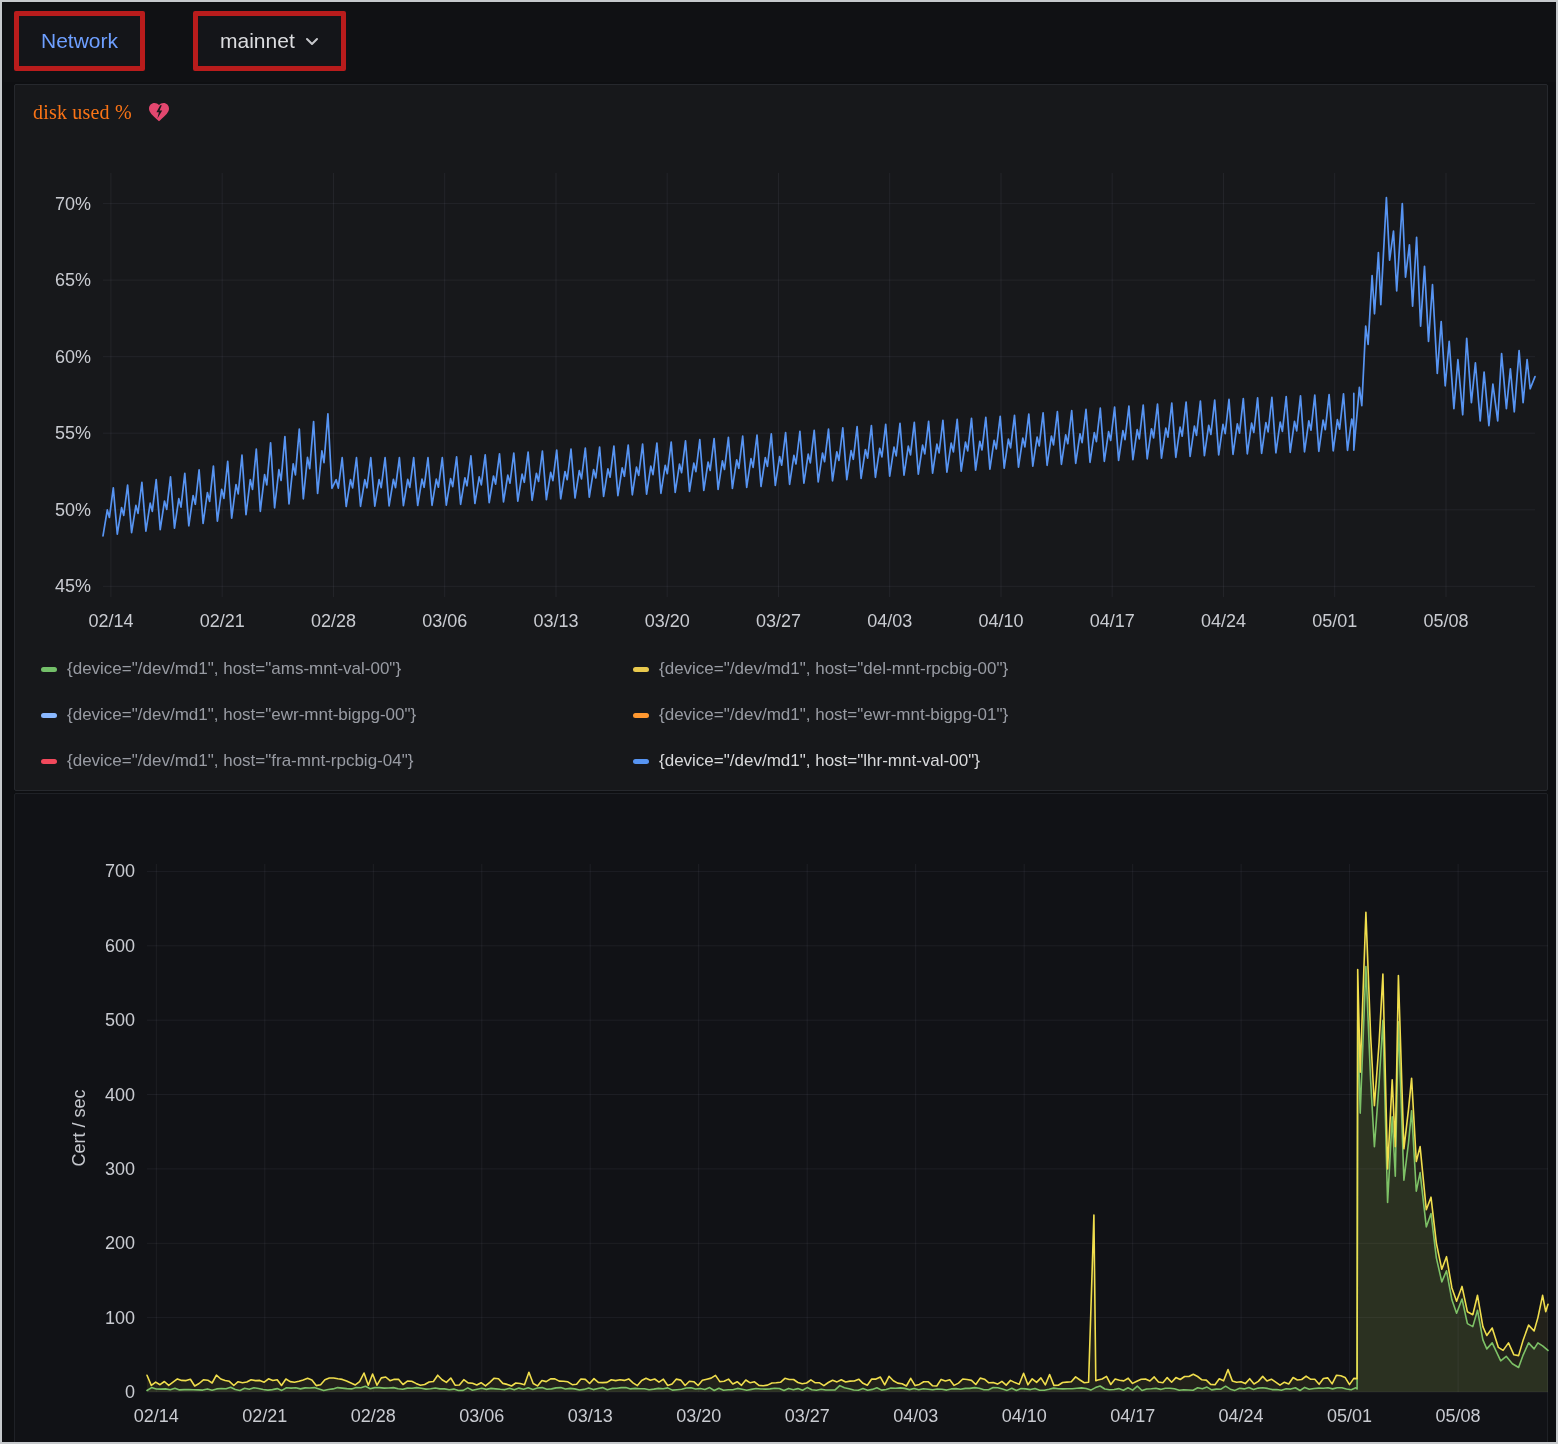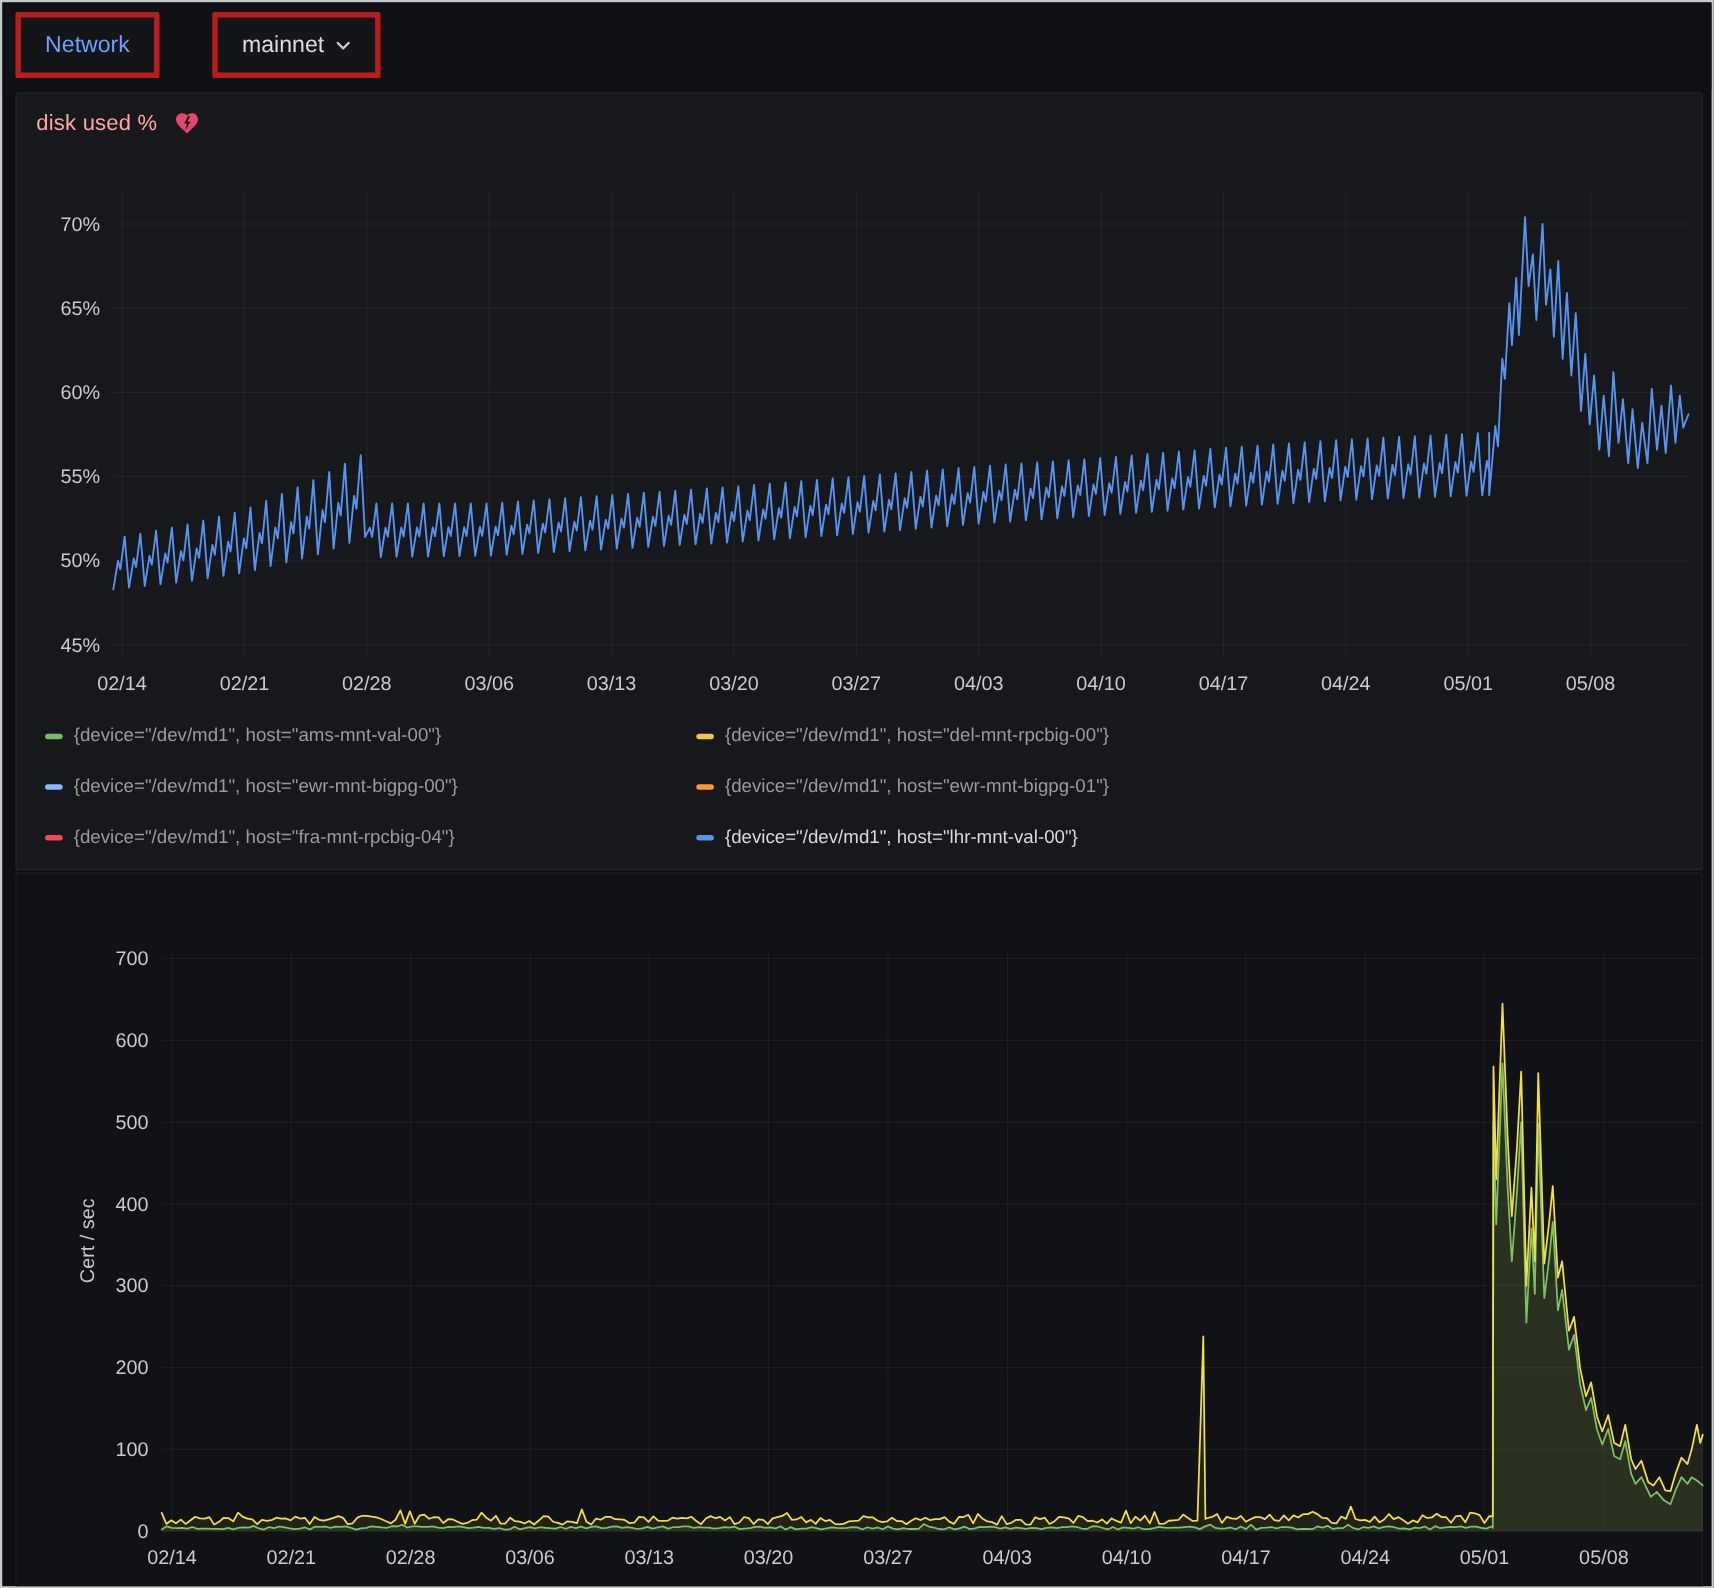--- a/index.html
+++ b/index.html
@@ -24,21 +24,21 @@
   .chip.value-chip { left:152px; color:#DBDCDF;margin-left:37px; }
   
   .panel {
     position:absolute; left:12px; width:1534px;
     border-radius:2px;
   }
   .panel.disk { top:82px; height:707px; background:#17181b; border:1px solid #26282d; }
   .panel.tx   { top:791px; height:662px; background:#111216; border:1px solid #1f2126; }
   .p-header { display:flex; align-items:center; gap:14px; padding:15px 18px 8px 18px; }
   .p-title { font-size:20px; font-weight:500; letter-spacing:.2px; }
-  .panel.disk .p-title { color:#fca5a5; }
+  .panel.disk .p-title { color:#f97316;font-family:Liberation Serif, serif; }
   .panel.tx   .p-title { color:#9FA2AA; }
   .icon { display:inline-flex; align-items:center; }
   .chart-svg { position:absolute; display:block; }
   #chart0 { left:0; top:60px; }
   #chart1 { left:50px; top:58px; }
   
   .legend {
     position:absolute; left:26px; top:572px;
     display:grid; grid-template-columns:592px auto; row-gap:22px;
   }

